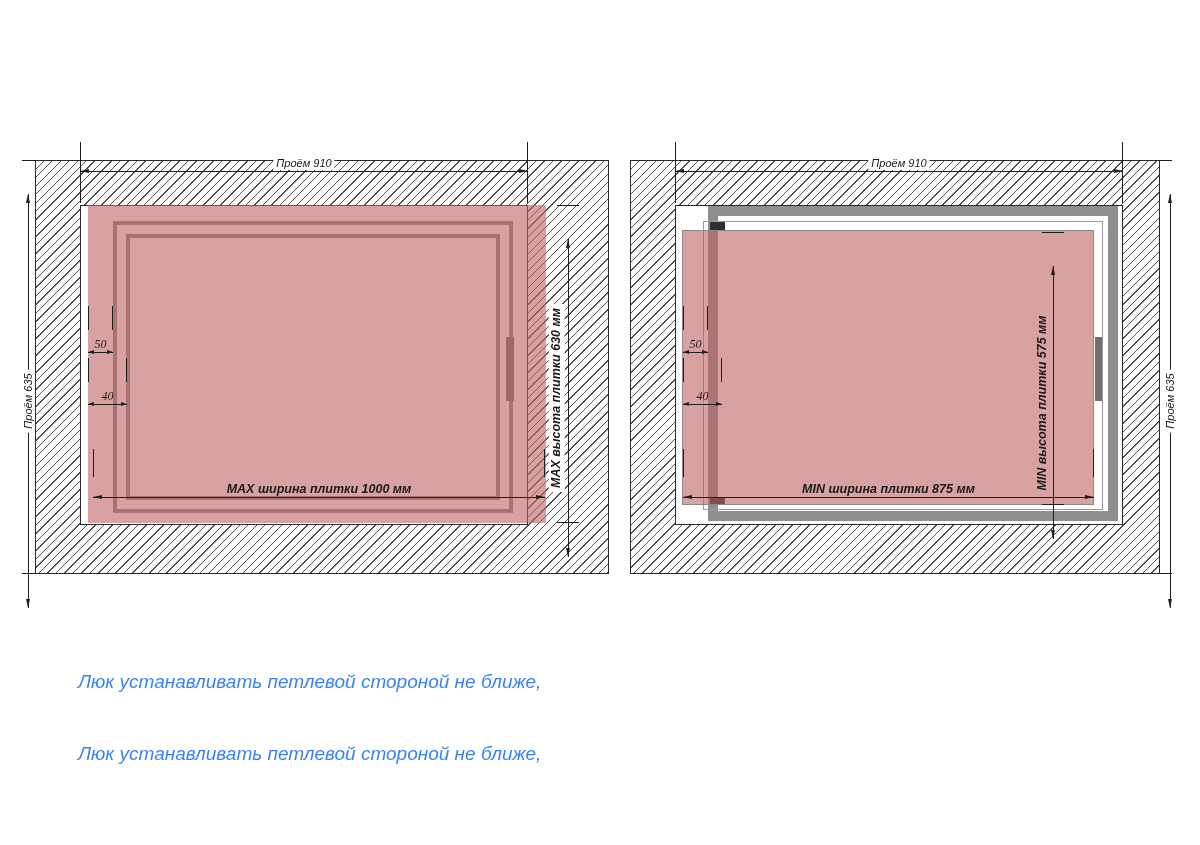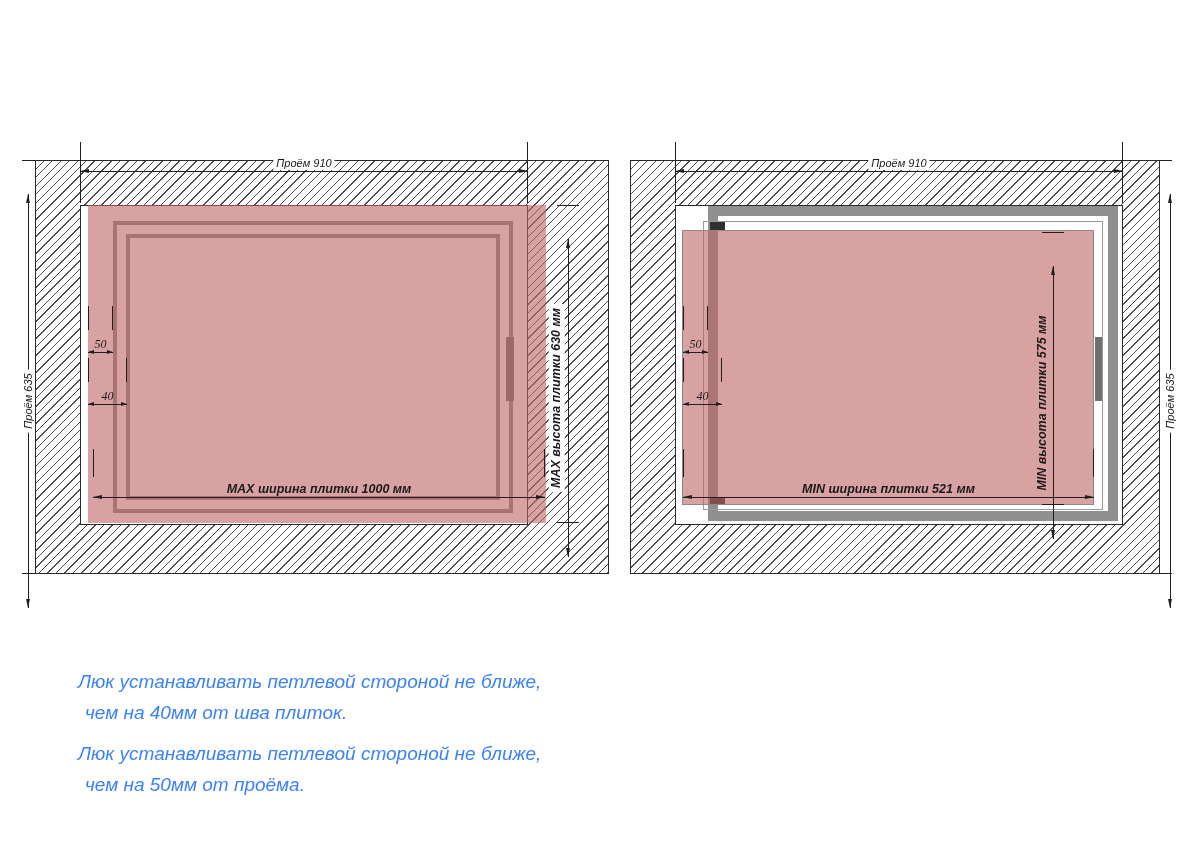--- a/index.html
+++ b/index.html
@@ -142,21 +142,21 @@
     <div class="arr arr-d"></div>
     <div class="lab-v">Проём 635</div>
   </div>
   <div class="ext-h" style="left:1159px;top:160px;width:13px"></div>
   <div class="ext-h" style="left:1159px;top:573px;width:13px"></div>
 
   <div class="dim" style="left:683px;top:456px;width:411px;height:14px">
     <div class="line-h"></div>
     <div class="arr arr-l"></div>
     <div class="arr arr-r"></div>
-    <div class="lab-h bold nobg">MIN ширина плитки 521 мм</div>
+    <div class="lab-h bold nobg">MIN ширина плитки 875 мм</div>
   </div>
   <div class="tick-v" style="left:683px;top:449px;height:28px"></div>
   <div class="tick-v" style="left:1093px;top:449px;height:28px"></div>
 
   <div class="dim" style="left:1046px;top:232px;width:14px;height:273px">
     <div class="line-v"></div>
     <div class="arr arr-u"></div>
     <div class="arr arr-d"></div>
     <div class="lab-v-side">MIN высота плитки 575 мм</div>
   </div>
@@ -176,20 +176,18 @@
     <div class="line-h"></div>
     <div class="arr arr-l sm"></div>
     <div class="arr arr-r sm"></div>
     <div class="lab-h sm nobg">40</div>
   </div>
   <div class="tick-v" style="left:683px;top:358px;height:24px"></div>
   <div class="tick-v" style="left:721px;top:358px;height:24px"></div>
 
   <div class="note" style="left:78px;top:666px">
     <div>Люк устанавливать петлевой стороной не ближе,</div>
-    <div class="l2">чем на 40мм от шва плиток.</div>
   </div>
   <div class="note" style="left:78px;top:738px">
     <div>Люк устанавливать петлевой стороной не ближе,</div>
-    <div class="l2">чем на 50мм от проёма.</div>
   </div>
 
 </div>
 
 </body></html>

